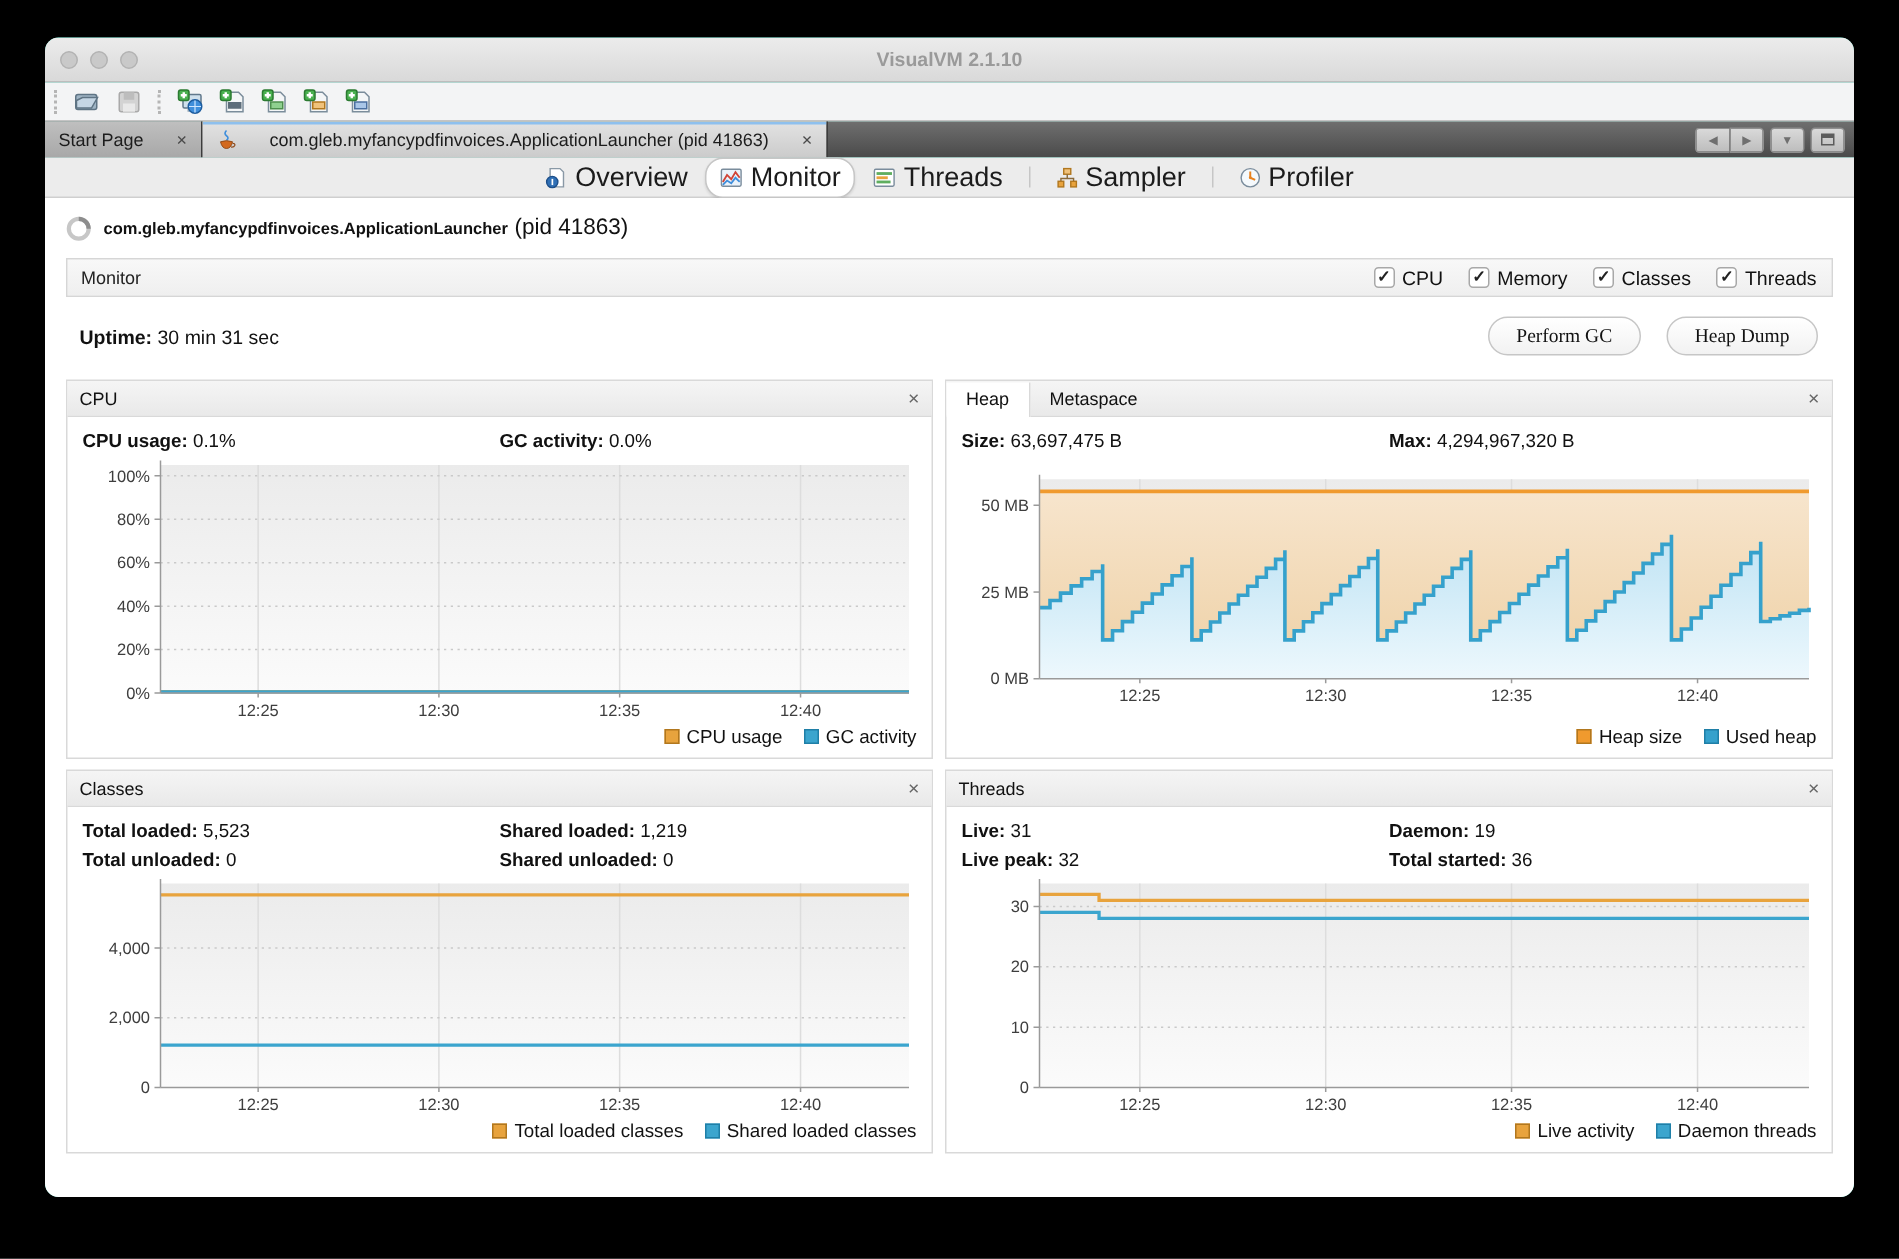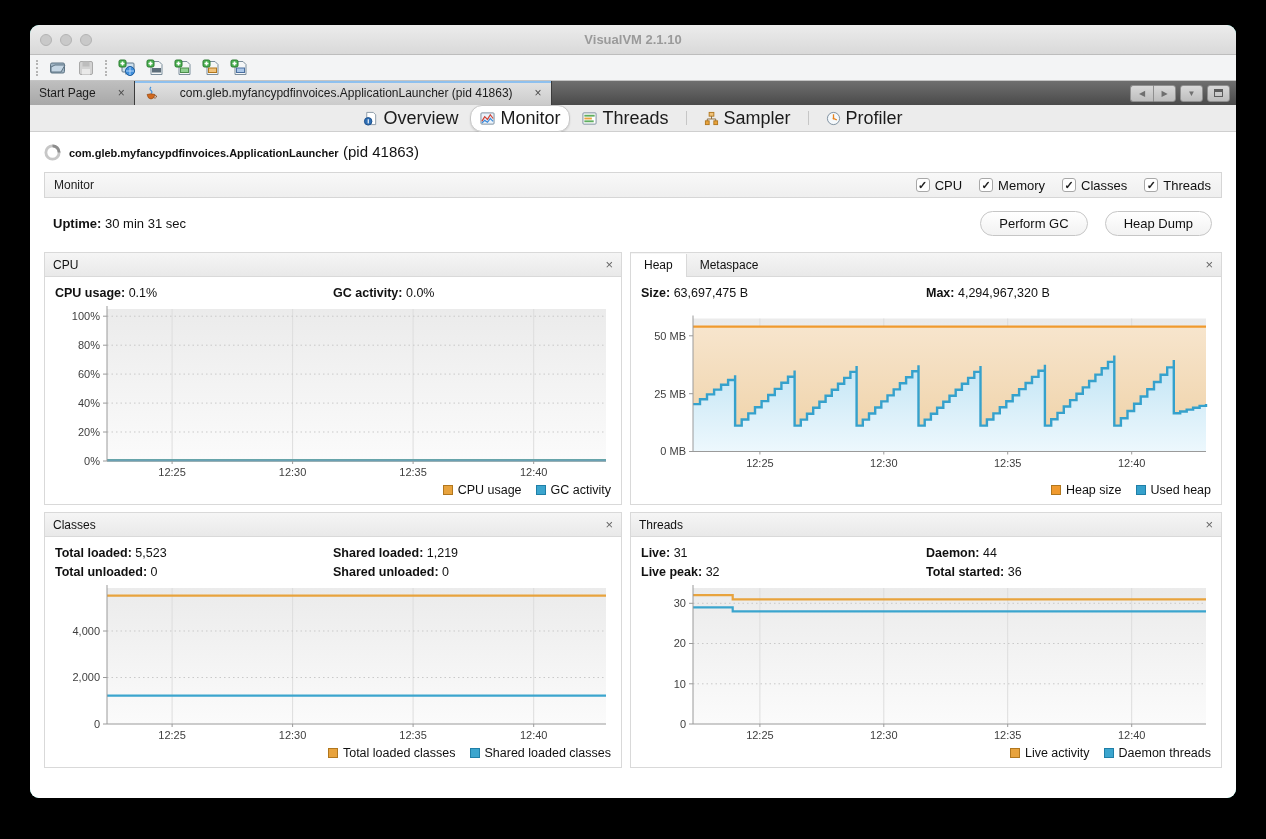--- a/index.html
+++ b/index.html
@@ -64,21 +64,21 @@
   .checks { margin-left:auto; display:flex; gap:17px; padding-right:10px; }
   .check-item { display:flex; align-items:center; gap:5px; font-size:13px; color:#111; }
   .checkbox { width:14px; height:14px; background:#fff; border:1px solid #a8a8a8; border-radius:3px;
     font-size:11px; line-height:12px; text-align:center; color:#222; font-weight:bold; }
 
   .uptime-row { margin-top:13px; display:flex; align-items:center; }
   .uptime { font-size:13px; color:#111; padding-left:9px; }
   .uptime b { font-weight:bold;margin-top:25px; }
   .action-btns { margin-left:auto; display:flex; gap:17px; padding-right:10px; }
   .pill-btn { font-size:13px; color:#111; padding:4px 18px; background:linear-gradient(#ffffff,#f2f2f2);
-    border:1px solid #c6c6c6; border-radius:13px; font-family:Liberation Sans, sans-serif; }
+    border:1px solid #c6c6c6; border-radius:13px; font-family:Liberation Serif, serif; }
 
   .grid { margin-top:16px; display:grid; grid-template-columns:578px 592px;
     grid-template-rows:253px 256px; gap:7px 8px; }
   .panel { border:1px solid #d9d9d9; background:#fff; display:flex; flex-direction:column; min-height:0; }
   .panel-header { height:24px; flex:0 0 24px; background:linear-gradient(#f5f5f5,#e9e9e9);
     border-bottom:1px solid #d9d9d9; display:flex; align-items:center; font-size:12px; color:#111; }
   .panel-header .ph-title { padding-left:8px; }
   .panel-header .close { margin-left:auto; padding-right:8px; color:#666; font-size:13px; }
   .ph-tab { height:100%; display:flex; align-items:center; padding:0 13px; font-size:12px; color:#111; }
   .ph-tab.active { background:#fff; border-right:1px solid #d9d9d9; margin-top:1px; }
@@ -475,21 +475,21 @@
       </div>
 
       <div class="panel">
         <div class="panel-header">
           <span class="ph-title">Threads</span>
           <span class="close">×</span>
         </div>
         <div class="panel-body">
           <div class="stats">
             <span class="stat"><b>Live:</b> <span>31</span></span>
-            <span class="stat"><b>Daemon:</b> <span>44</span></span>
+            <span class="stat"><b>Daemon:</b> <span>19</span></span>
             <span class="stat"><b>Live peak:</b> <span>32</span></span>
             <span class="stat"><b>Total started:</b> <span>36</span></span>
           </div>
           <svg class="chart" viewBox="0 0 570 162">
               <defs>
                 <linearGradient id="bg3" x1="0" y1="0" x2="0" y2="1">
       <stop offset="0" stop-color="#ebebeb"></stop>
                   <stop offset="1" stop-color="#fbfbfb"></stop>
                 </linearGradient>
               </defs>

